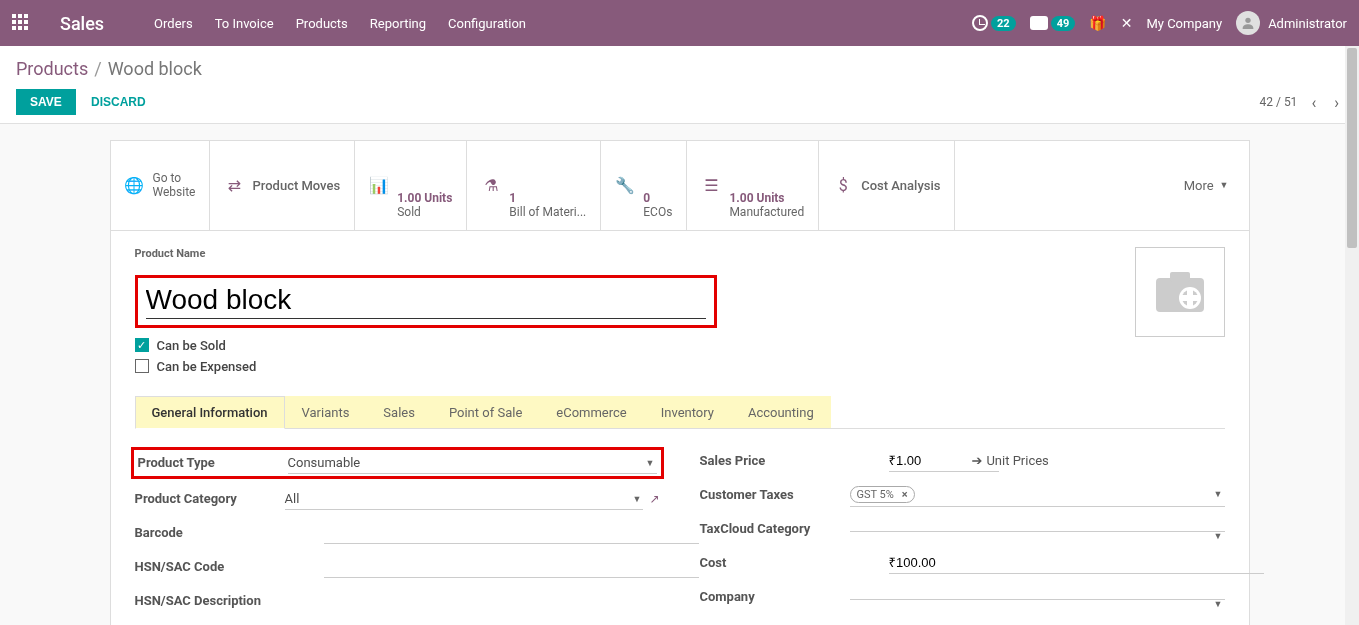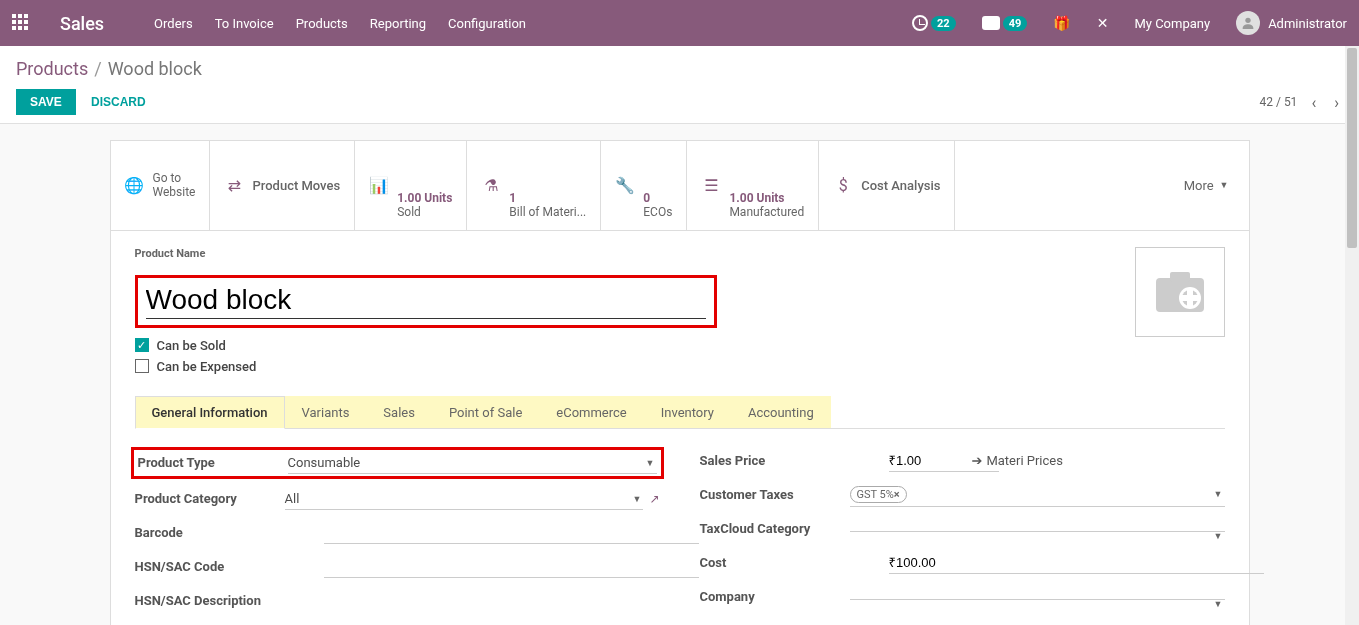--- a/index.html
+++ b/index.html
@@ -3,21 +3,21 @@
 <meta charset="utf-8">
 <style>
 * { box-sizing: border-box; margin: 0; padding: 0; }
 body { font-family: -apple-system, BlinkMacSystemFont, "Segoe UI", Roboto, Helvetica, Arial, sans-serif; font-size: 13px; color: #4c4c4c; background: #f9f9f9; }
 .topbar { background: #875a7b; height: 46px; display: flex; align-items: center; color: #fff; padding: 0 12px; }
 .apps-icon { width: 18px; height: 18px; display: grid; grid-template-columns: repeat(3, 4px); grid-template-rows: repeat(3, 4px); gap: 2px; margin-right: 30px; cursor: pointer; }
 .apps-icon span { background: #fff; width: 4px; height: 4px; }
 .app-title { font-size: 18px; font-weight: 500; margin-right: 50px; }
 .nav-menu { display: flex; gap: 22px; flex: 1; }
 .nav-menu a { color: #fff; text-decoration: none; font-size: 13px; cursor: pointer; }
-.topbar-right { display: flex; align-items: center; gap: 26px; }
+.topbar-right { display: flex; align-items: center; gap: 14px; }
 .badge-item { display: flex; align-items: center; gap: 3px; cursor: pointer; position: relative; }
 .badge-count { background: #00a09d; color: #fff; border-radius: 10px; font-size: 11px; font-weight: bold; padding: 1px 6px; }
 .icon-clock { width: 16px; height: 16px; border: 2px solid #fff; border-radius: 50%; position: relative; }
 .icon-clock::after { content: ''; position: absolute; width: 5px; height: 5px; border-left: 1.5px solid #fff; border-bottom: 1.5px solid #fff; top: 2px; left: 5px; }
 .icon-chat { width: 18px; height: 14px; background: #fff; border-radius: 3px; position: relative; }
 .icon-chat::after { content: ''; position: absolute; bottom: -4px; left: 4px; border: 4px solid transparent; border-top-color: #fff; }
 .icon-gift, .icon-wrench { color: #fff; font-size: 14px; }
 .company-name { color: #fff; font-size: 13px; cursor: pointer; }
 .user-block { display: flex; align-items: center; gap: 8px; cursor: pointer; }
 .avatar { width: 24px; height: 24px; background: #e0e0e0; border-radius: 50%; display: flex; align-items: center; justify-content: center; }
@@ -61,21 +61,21 @@
 .tab-content { padding: 20px 0; display: flex; gap: 40px; }
 .col { flex: 1; }
 .field-row { display: flex; align-items: center; margin-bottom: 10px; min-height: 24px; }
 .field-label { width: 150px; font-size: 13px; font-weight: bold; color: #555; flex-shrink: 0; }
 .field-value { flex: 1; position: relative; }
 .field-input { width: 100%; border: none; border-bottom: 1px solid #ccc; padding: 3px 0; font-size: 13px; background: transparent; outline: none; margin-left: 39px; }
 .field-select { width: 100%; border: none; border-bottom: 1px solid #ccc; padding: 3px 16px 3px 0; font-size: 13px; background: transparent; outline: none; position: relative; cursor: pointer; }
 .select-caret { position: absolute; right: 2px; top: 6px; font-size: 9px; color: #666; pointer-events: none; }
 .external-link { color: #875a7b; margin-left: 6px; font-size: 12px; cursor: pointer; }
 .highlight-row { border: 3px solid #e30000; padding: 2px 4px; margin: -2px -4px 8px; }
-.tag { display: inline-flex; align-items: center; border: 1px solid #aaa; border-radius: 10px; padding: 1px 6px; font-size: 11px; color: #666; gap: 0; }
+.tag { display: inline-flex; align-items: center; border: 1px solid #aaa; border-radius: 10px; padding: 1px 6px; font-size: 11px; color: #666; gap: 8px; }
 .tag .x { cursor: pointer; font-weight: bold; }
 .extra-prices { display: inline-flex; align-items: center; gap: 4px; color: #555; font-size: 13px; cursor: pointer; margin-left: 12px; }
 .arrow-icon { font-size: 13px; }
 .scrollbar-fake { position: fixed; right: 0; top: 46px; bottom: 0; width: 14px; background: #f0f0f0; }
 .scrollbar-thumb { background: #c0c0c0; width: 10px; margin: 2px; height: 200px; border-radius: 2px; }
 .cursor-blob { position: absolute; width: 24px; height: 28px; background: #875a7b; border-radius: 50% 50% 50% 0; transform: rotate(-30deg); left: 538px; top: 414px; z-index: 5; }
 </style>
 </head>
 <body>
 
@@ -267,21 +267,21 @@
           
         </div>
       </div>
 
       <div class="col">
         <div class="field-row">
           <div class="field-label">Sales Price</div>
           <div class="field-value" style="max-width:110px"><input class="field-input" value="₹1.00" style=""></div>
           <span class="extra-prices">
               <span class="arrow-icon">➔</span>
-              <span>Materi Prices</span>
+              <span>Unit Prices</span>
             </span>
         </div>
         <div class="field-row">
           <div class="field-label">Customer Taxes</div>
           <div class="field-value">
             <div class="field-select">
               <span class="tag">
                   <span>GST 5%</span>
                   <span class="x">×</span>
                 </span>

